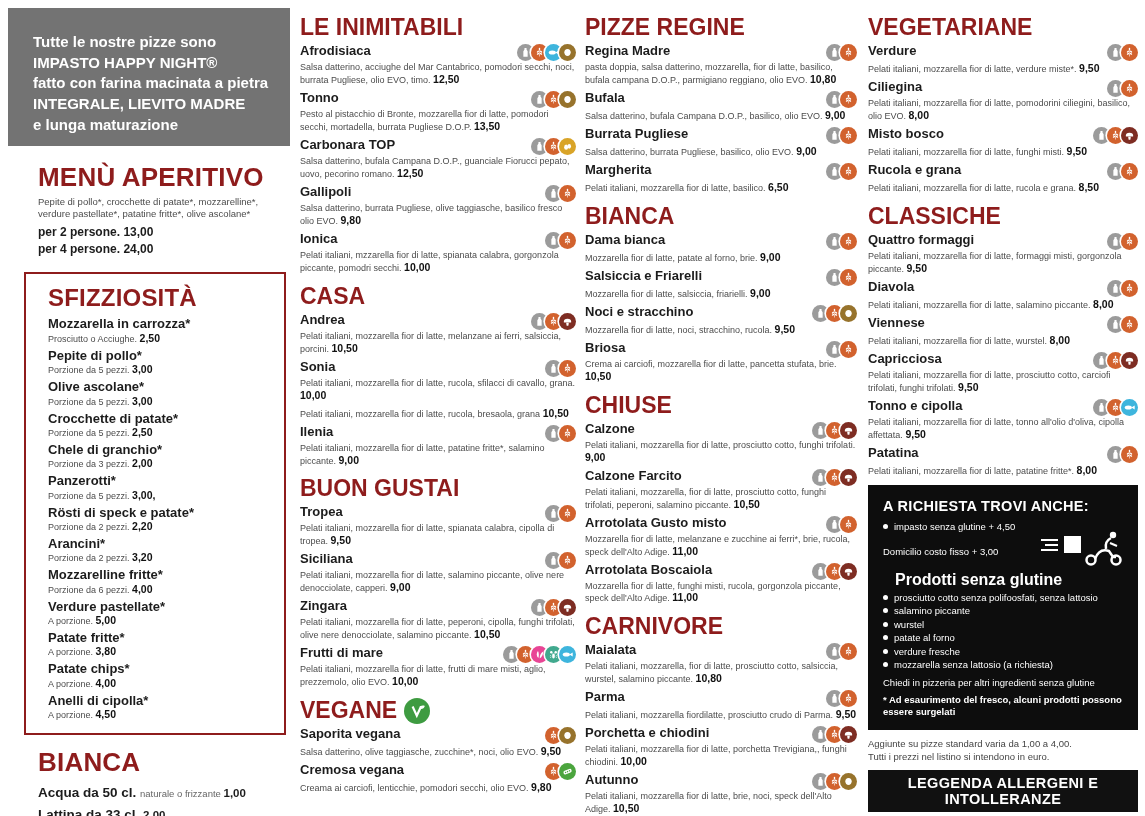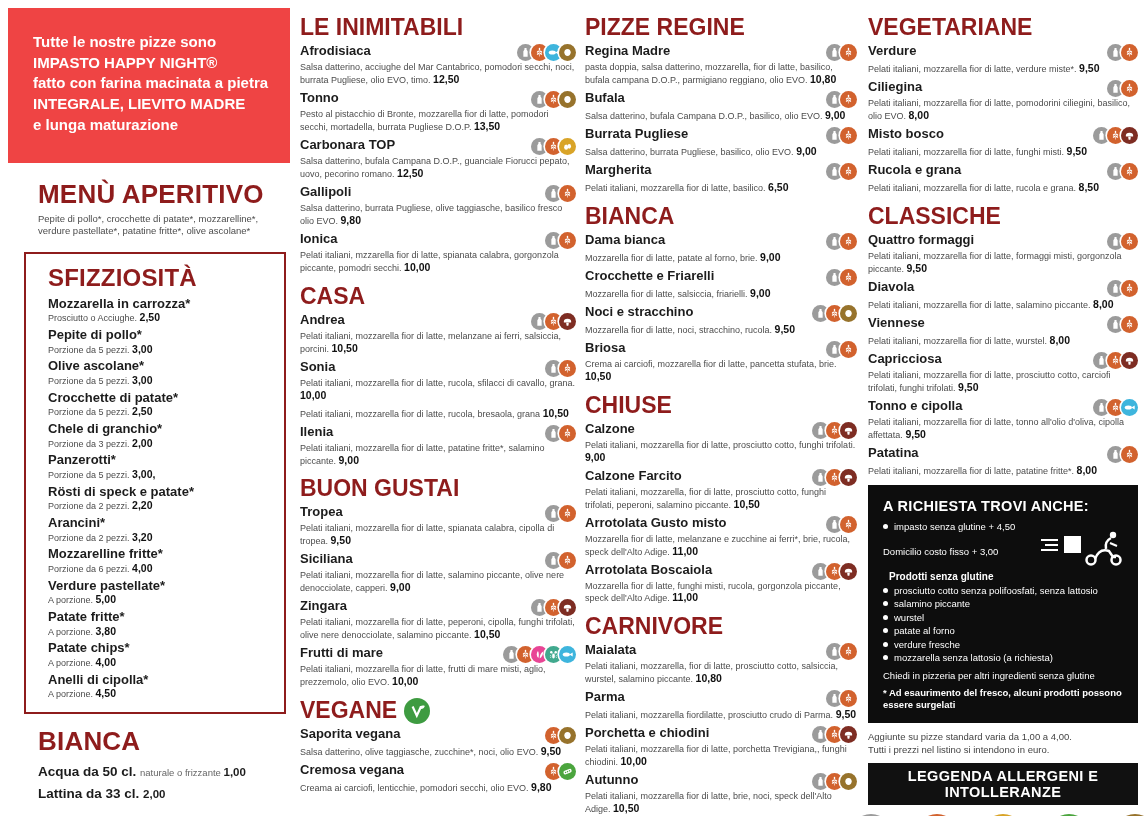--- a/index.html
+++ b/index.html
@@ -5,21 +5,21 @@
   html,body{margin:0;padding:0;background:#e8e8e8;}
   .page{position:relative;width:1145px;height:816px;background:#ffffff;overflow:hidden;
         font-family:"Liberation Sans",sans-serif;color:#222;}
   .col{position:absolute;top:14px;}
   #col1{left:8px;top:8px;width:282px;}
   #col2{left:300px;width:276px;}
   #col3{left:585px;width:272px;}
   #col4{left:868px;width:270px;}
 
   
-  .banner{background:#ef4444;color:#fff;height:114px;padding:24px 10px 17px 25px;
+  .banner{background:#737373;color:#fff;height:114px;padding:24px 10px 0 25px;
           font-weight:700;font-size:15px;line-height:1.38;}
 
   
   .sec-title{font-weight:700;color:#8e1c1c;margin:0 0 3px 0;letter-spacing:.2px;}
   .pz-title{font-size:23px;font-weight:700;color:#8e1c1c;margin:9px 0 3px 0;display:flex;align-items:center;gap:7px;}
   section.pz:first-child .pz-title{margin-top:0;}
 
   
   .ap-wrap{padding:16px 0 0 30px;}
   .ap-title{font-size:26px;}
@@ -49,21 +49,21 @@
   .item-desc b{font-size:10.5px;color:#111;}
   .vegan-badge{width:26px;height:26px;border-radius:50%;background:#3e9b41;display:inline-flex;
                align-items:center;justify-content:center;}
 
   
   .rbox{background:#0d0d0d;color:#fff;padding:13px 13px 11px 15px;margin-top:8px;}
   .r-title{font-weight:700;font-size:14.5px;letter-spacing:.3px;margin-bottom:7px;}
   .r-line{font-size:9.5px;margin:3px 0;}
   .r-dom{display:flex;align-items:center;font-size:9.5px;margin:2px 0 0;}
   .r-art{margin-left:auto;margin-top:-8px;}
-  .r-sub{font-weight:700;font-size:10px;margin:2px 6px 3px;}
+  .r-sub{font-weight:700;font-size:16px;margin:2px 12px 3px;}
   .r-b{font-size:9.5px;margin:2.5px 0;}
   .dot{display:inline-block;width:5px;height:5px;background:#fff;border-radius:50%;margin-right:6px;vertical-align:1px;}
   .r-note{font-size:9.5px;margin-top:7px;}
   .r-foot{font-weight:700;font-size:9.5px;margin-top:6px;line-height:1.3;}
 
   
   .footer-note{font-size:9.5px;color:#444;margin-top:7px;line-height:1.4;}
   .legend-bar{background:#111;color:#fff;text-align:center;font-weight:700;font-size:14.5px;
               padding:5px 0;letter-spacing:.4px;margin:7px 0 9px;}
   .legend-row{display:flex;justify-content:center;gap:22px;margin-bottom:7px;}
@@ -80,20 +80,24 @@
         <div>Tutte le nostre pizze sono</div>
         <div>IMPASTO HAPPY NIGHT®</div>
         <div>fatto con farina macinata a pietra</div>
         <div>INTEGRALE, LIEVITO MADRE</div>
         <div>e lunga maturazione</div>
       </div>
 
     <section class="ap-wrap">
       <h2 class="sec-title ap-title">MENÙ APERITIVO</h2>
       <p class="ap-desc">Pepite di pollo*, crocchette di patate*, mozzarelline*, verdure pastellate*, patatine fritte*, olive ascolane*</p>
+      <div id="ap-lines">
+          <div class="ap-line">per 2 persone. <b>13,00</b></div>
+          <div class="ap-line">per 4 persone. <b>24,00</b></div>
+        </div>
     </section>
 
     <section class="sfiz-box">
       <h2 class="sec-title">SFIZZIOSITÀ</h2>
       <div id="sfiz-items">
           <div class="s-item">
             <div class="s-name">Mozzarella in carrozza*</div>
             <div class="s-desc">Prosciutto o Acciughe. <b>2,50</b></div>
           </div>
           <div class="s-item">
@@ -675,21 +679,21 @@
                   <ellipse cx="7.6" cy="12" rx="2" ry="1.15" transform="rotate(-38 7.6 12)"></ellipse>
                   <ellipse cx="12.4" cy="12" rx="2" ry="1.15" transform="rotate(38 12.4 12)"></ellipse>
                 </svg>
               </span>
             </span>
           </div>
           <div class="item-desc">Mozzarella fior di latte, patate al forno, brie. <b>9,00</b></div>
         </div>
         <div class="item">
           <div class="item-head">
-            <span class="item-name">Crocchette e Friarelli</span>
+            <span class="item-name">Salsiccia e Friarelli</span>
             <span class="badges">
               <span class="badge" style="background: rgb(155, 155, 155); height: 17px; width: 17px;">
                 <svg viewBox="0 0 20 20" width="13" height="13" fill="#fff">
                   <path d="M8.4 3.2h3.2v2l1.7 2.8V16.5H6.7V8l1.7-2.8z"></path>
                 </svg>
               </span>
               <span class="badge" style="background: rgb(210, 98, 46); height: 17px; width: 17px;">
                 <svg viewBox="0 0 20 20" width="13" height="13" fill="#fff">
                   <path d="M9.55 6.5h.9V16h-.9z"></path>
                   <ellipse cx="10" cy="4.8" rx="1.2" ry="2.1"></ellipse>

